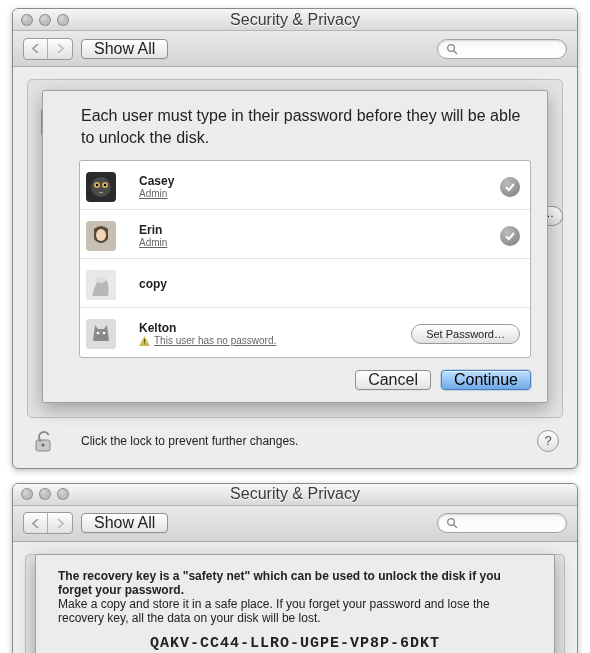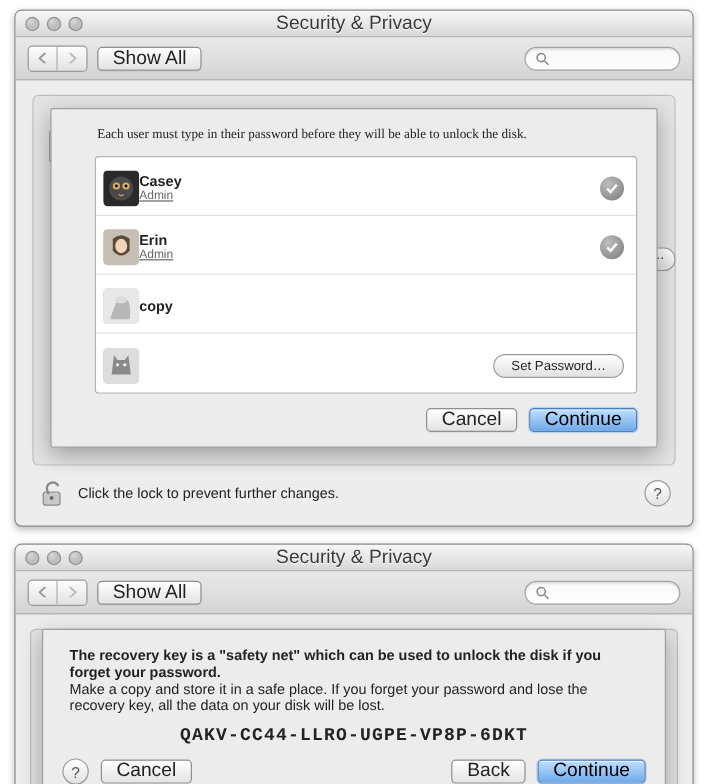--- a/index.html
+++ b/index.html
@@ -125,39 +125,38 @@
   .sheet {
     position: relative;
     margin: -4px 0 0 0;
     background: #ececec;
     border: 1px solid #a0a0a0;
     border-radius: 2px;
     box-shadow: 0 6px 18px rgba(0,0,0,.3);
     padding: 14px 16px 12px 16px;
   }
   .sheet .msg {
-    font-size: 11px;
+    font-size: 16px;
     line-height: 1.4;
     margin: 0 6px 10px 22px;
-    font-family: Liberation Serif, serif;
   }
   .userlist {
     background: #fff;
     border: 1px solid #b3b3b3;
     border-radius: 3px;
     overflow: hidden;
     margin-left: 20px;
   }
   .userrow {
     display: flex;
     align-items: center;
     height: 49px;
     padding: 4px 10px 0 6px;
     border-bottom: 1px solid #e2e2e2;
-    gap: 0;
+    gap: 23px;
   }
   .userrow:last-child { border-bottom: none; }
   .userrow .avatar {
     width: 30px; height: 30px; border-radius: 4px; overflow: hidden;
     background: #ccc;
     flex: 0 0 auto;
     display: flex; align-items: center; justify-content: center;
   }
   .userrow .meta { display: flex; flex-direction: column; line-height: 1.1; }
   .userrow .uname { font-size: 12px; font-weight: bold; }
@@ -191,21 +190,21 @@
     border-radius: 0 11px 11px 0;
     height: 20px;
     padding: 0 8px 0 4px;
     background: linear-gradient(#ffffff,#e1e1e1);
     font-size: 11px;
   }
 
   .lockbar {
     display: flex;
     align-items: center;
-    gap: 8px;
+    gap: 24px;
     padding: 10px 4px 4px 4px;
   }
   .spacer { flex: 1; }
   .help {
     width: 22px; height: 22px; border-radius: 50%;
     border: 1px solid #9a9a9a;
     background: linear-gradient(#ffffff,#e2e2e2);
     display: flex; align-items: center; justify-content: center;
     font-size: 13px; color: #555;
   }
@@ -370,20 +369,31 @@
 
           <div class="userrow">
             <div class="avatar">
               <svg width="30" height="30" viewBox="0 0 30 30">
                   <rect width="30" height="30" fill="#ddd"></rect>
                   <path d="M9 6 L12 10 L18 10 L21 6 L23 22 L7 22 Z" fill="#8a8a8a"></path>
                   <circle cx="12" cy="14" r="1.3" fill="#fff"></circle>
                   <circle cx="18" cy="14" r="1.3" fill="#fff"></circle>
                 </svg>
             </div>
+            <div class="meta">
+              <span class="uname">Kelton</span>
+              <span class="urole">
+                <svg class="warn-tri" width="11" height="10" viewBox="0 0 11 10">
+                    <path d="M5.5 0 L11 10 L0 10 Z" fill="#cdbb55"></path>
+                    <rect x="5" y="3" width="1" height="3.2" fill="#5a4a00"></rect>
+                    <rect x="5" y="7.2" width="1" height="1" fill="#5a4a00"></rect>
+                  </svg>
+                <span>This user has no password.</span>
+              </span>
+            </div>
             <div class="action">
               <div class="pill">Set Password…</div>
             </div>
           </div>
 
         </div>
 
         <div class="sheet-buttons">
           <div class="btn">Cancel</div>
           <div class="btn default">Continue</div>

